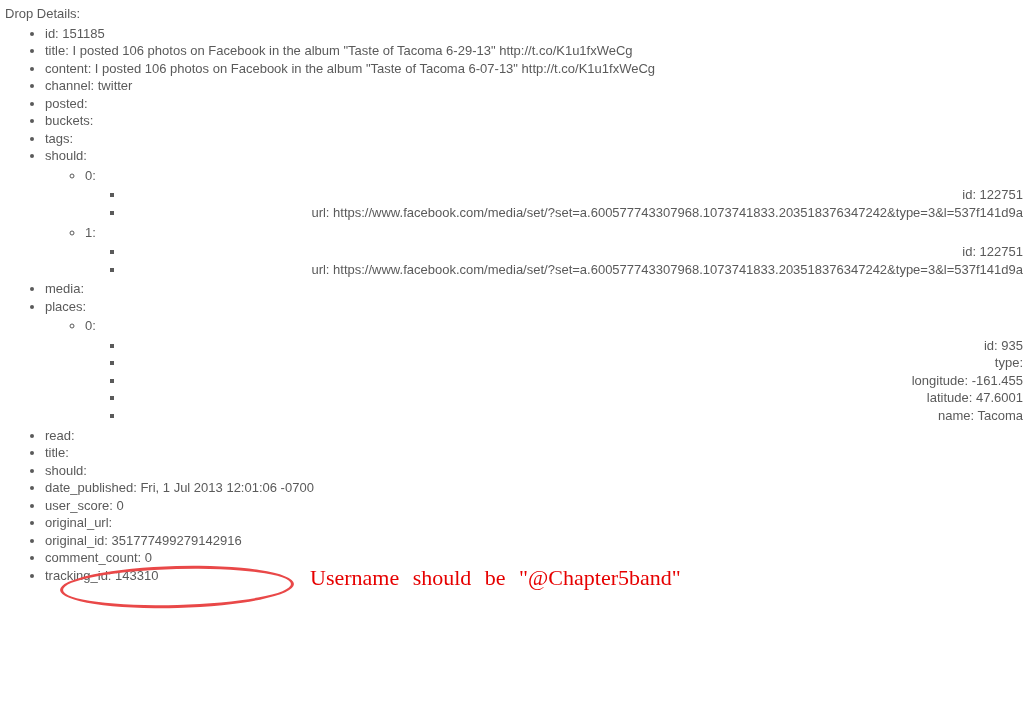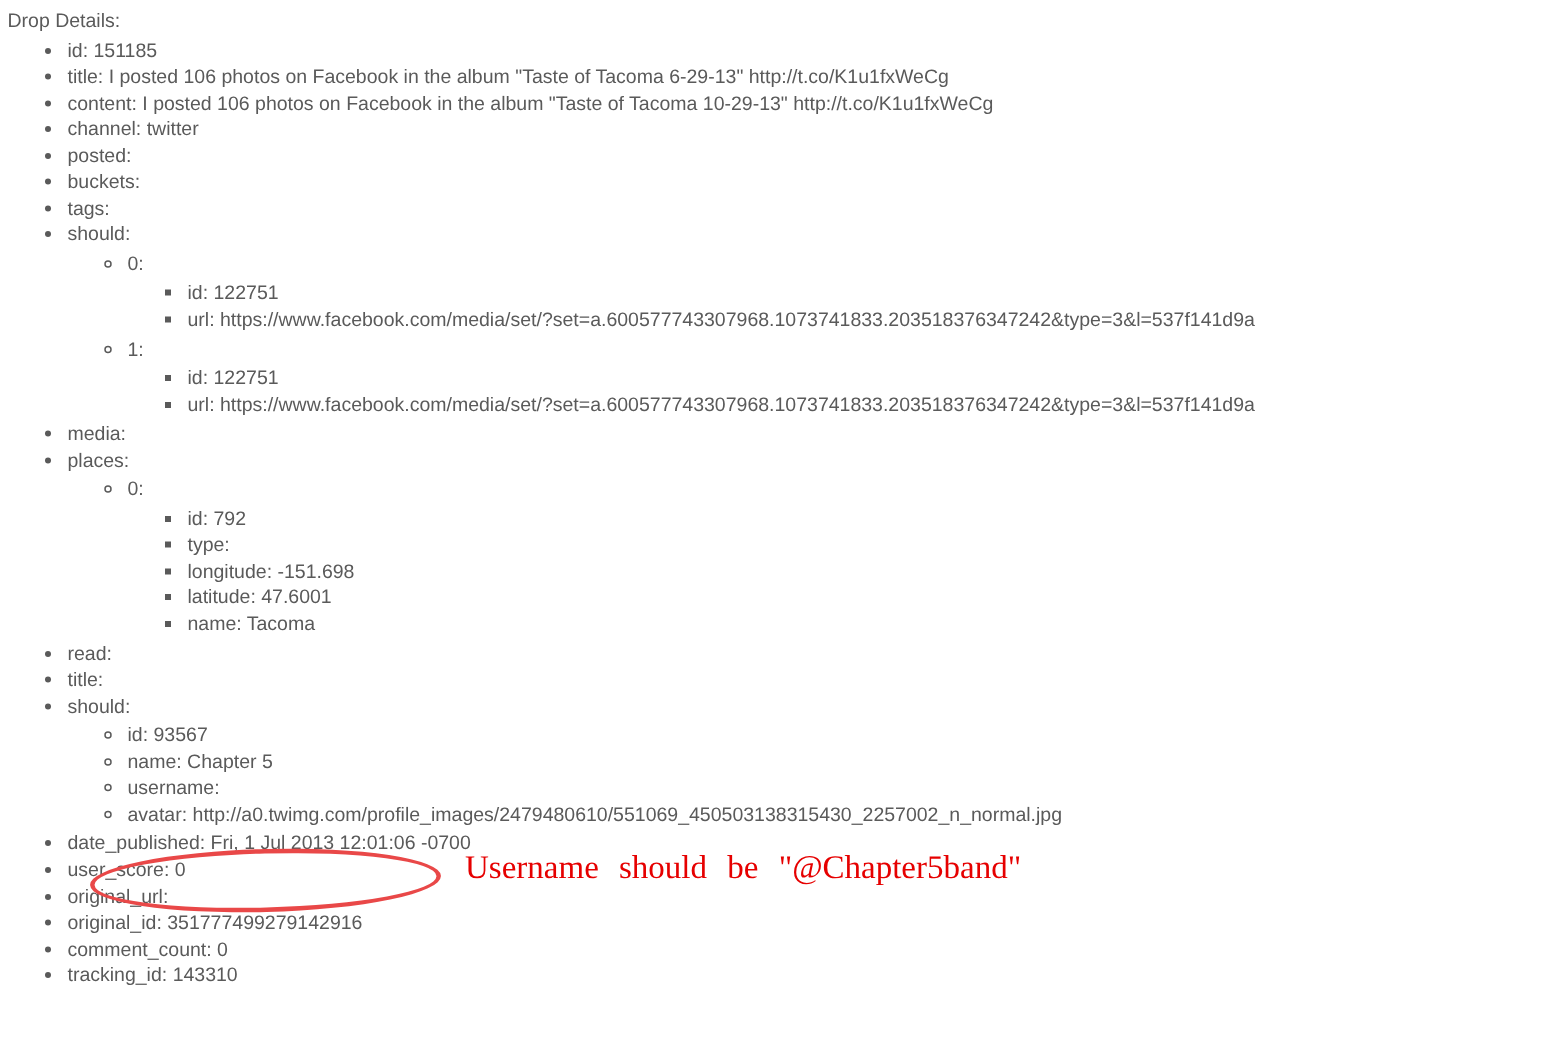--- a/index.html
+++ b/index.html
@@ -16,20 +16,21 @@
     ul {
       list-style-type: disc;
       margin: 2px 0 2px 0;
       padding-left: 40px;
     }
     ul ul {
       list-style-type: circle;
     }
     ul ul ul {
       list-style-type: square;
+      text-align: right;
     }
     li {
       margin: 0;
       padding: 0;
     }
     .annotation-layer {
       position: absolute;
       left: 60px;
       top: 566px;
       pointer-events: none;
@@ -56,21 +57,21 @@
     }
   </style>
 </head>
 <body>
 
 <div class="header">Drop Details:</div>
 
 <ul>
   <li>id: 151185</li>
   <li>title: I posted 106 photos on Facebook in the album "Taste of Tacoma 6-29-13" http://t.co/K1u1fxWeCg</li>
-  <li>content: I posted 106 photos on Facebook in the album "Taste of Tacoma 10-29-13" http://t.co/K1u1fxWeCg</li>
+  <li>content: I posted 106 photos on Facebook in the album "Taste of Tacoma 6-07-13" http://t.co/K1u1fxWeCg</li>
   <li>channel: twitter</li>
   <li>posted:</li>
   <li>buckets:</li>
   <li>tags:</li>
   <li>
     <span>should:</span>
     <ul>
       <li>
         <span>0:</span>
         <ul>
@@ -87,39 +88,33 @@
       </li>
     </ul>
   </li>
   <li>media:</li>
   <li>
     <span>places:</span>
     <ul>
       <li>
         <span>0:</span>
         <ul>
-          <li>id: 792</li>
+          <li>id: 935</li>
           <li>type:</li>
-          <li>longitude: -151.698</li>
+          <li>longitude: -161.455</li>
           <li>latitude: 47.6001</li>
           <li>name: Tacoma</li>
         </ul>
       </li>
     </ul>
   </li>
   <li>read:</li>
   <li>title:</li>
   <li>
     <span>should:</span>
-    <ul>
-      <li>id: 93567</li>
-      <li>name: Chapter 5</li>
-      <li>username:</li>
-      <li>avatar: http://a0.twimg.com/profile_images/2479480610/551069_450503138315430_2257002_n_normal.jpg</li>
-    </ul>
   </li>
   <li>date_published: Fri, 1 Jul 2013 12:01:06 -0700</li>
   <li>user_score: 0</li>
   <li>original_url:</li>
   <li>original_id: 351777499279142916</li>
   <li>comment_count: 0</li>
   <li>tracking_id: 143310</li>
 </ul>
 
 <div class="annotation-layer">

